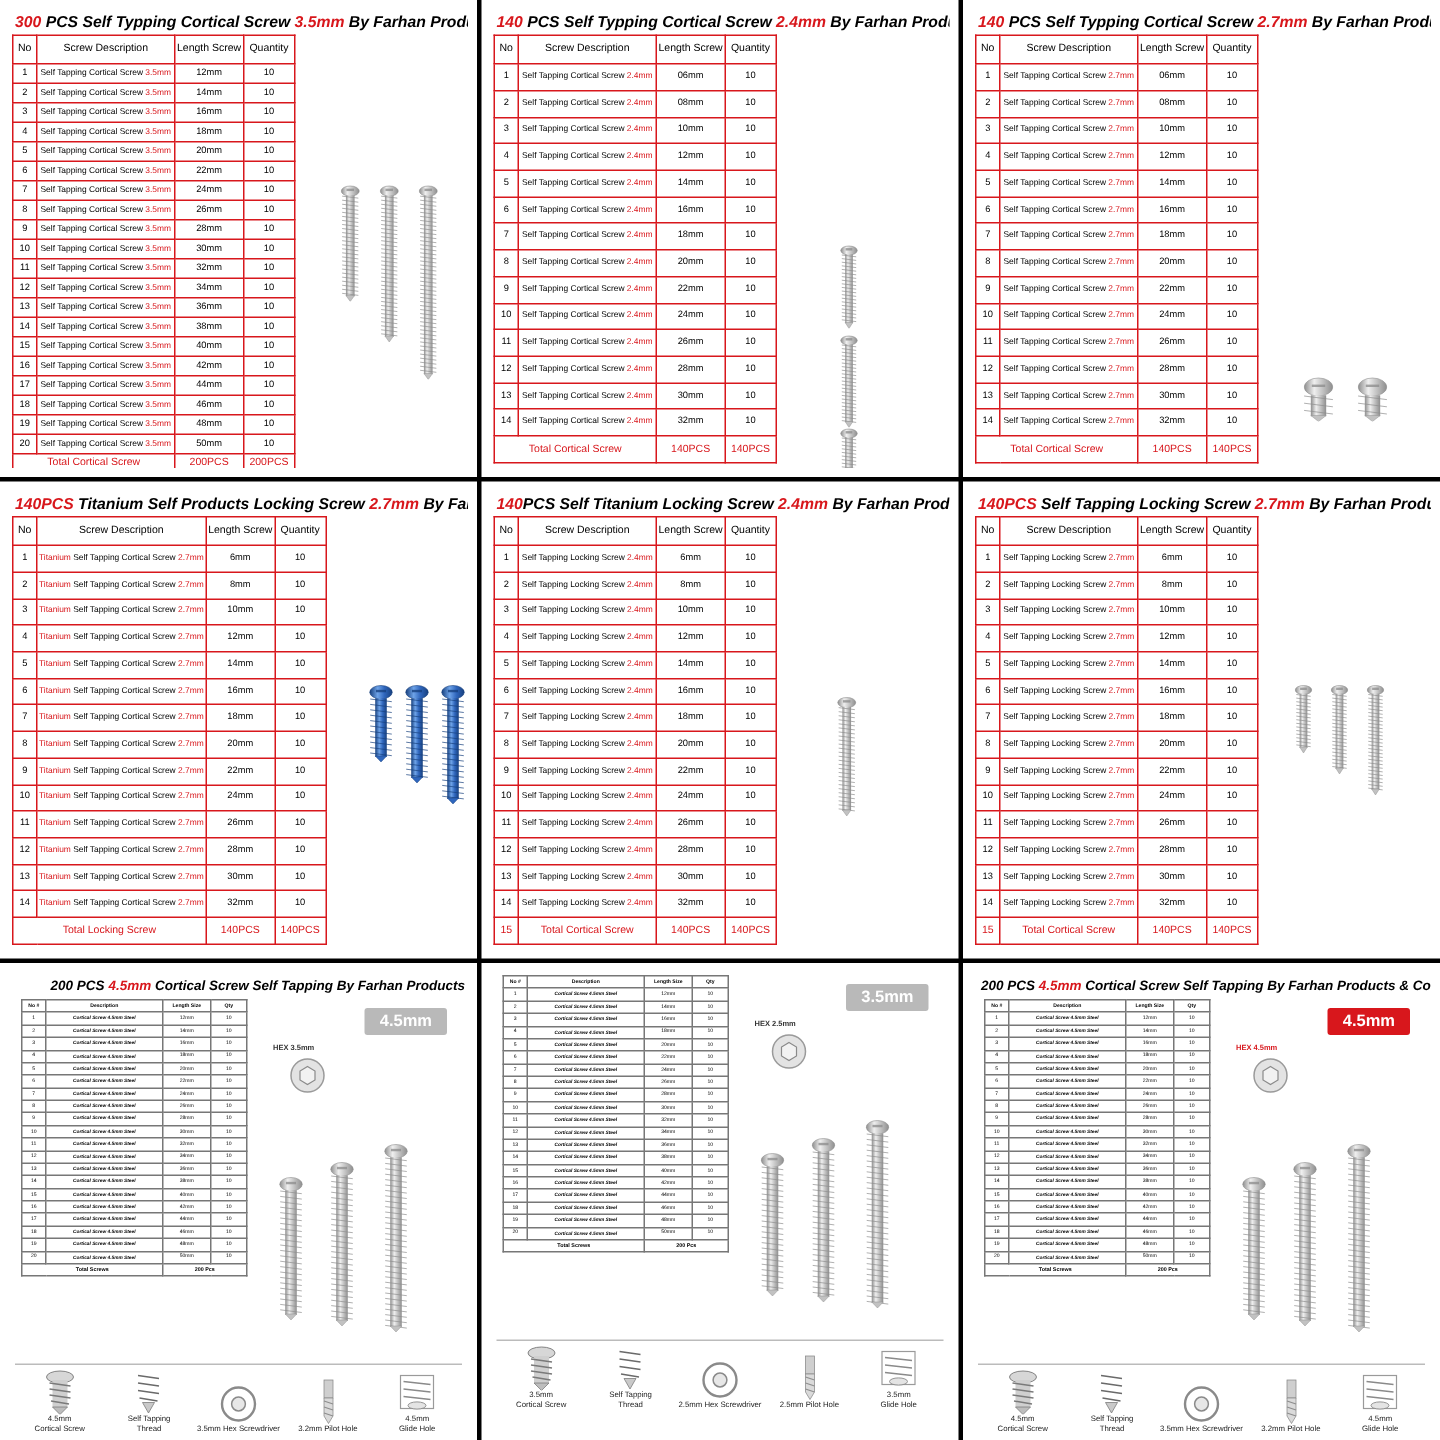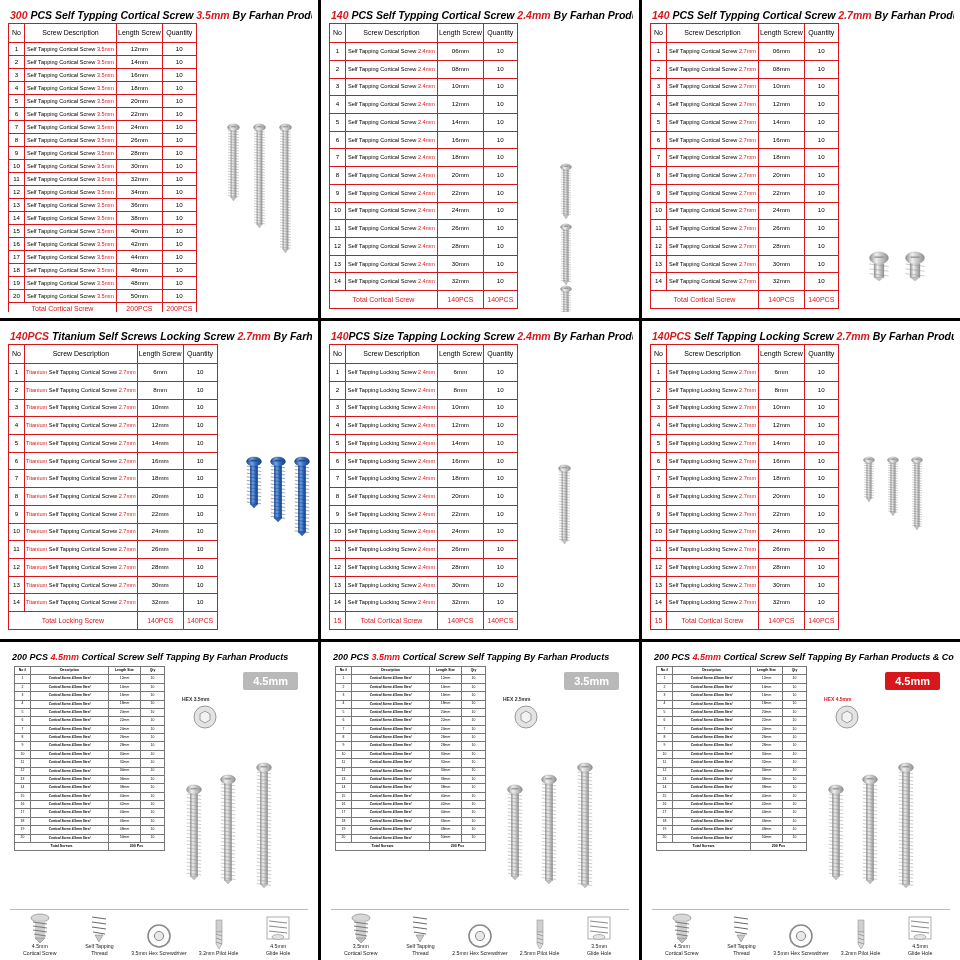--- a/index.html
+++ b/index.html
@@ -68,21 +68,21 @@
     flex:1;
     position:relative;
   }
   
   .screw{
     position:absolute;
     transform-origin:top center;
   }
   
   .title-sm{
-    font-size:9px;font-weight:bold;font-style:italic;padding:4px 2px 2px 6px;white-space:nowrap;
+    font-size:9px;font-weight:bold;font-style:italic;padding:4px 2px 2px 6px;white-space:nowrap;text-align:right;
   }
   .title-sm .red{color:#d8171c;}
   table.tiny{
     border-collapse:collapse;
     font-size:3.4px;
     table-layout:fixed;
   }
   table.tiny th,table.tiny td{
     border:0.4px solid #777;
     text-align:center;
@@ -795,21 +795,21 @@
                 <path d="M0.39999999999999947,17.8 L19.6,20.2" stroke="#8e8e8e" stroke-width="0.55" fill="none" opacity="0.85"></path>
                 <path d="M0.39999999999999947,22.6 L19.6,25" stroke="#8e8e8e" stroke-width="0.55" fill="none" opacity="0.85"></path>
                 <path d="M4.88,26 L15.120000000000001,26 L10,30 Z" fill="#c2c2c2" stroke="#8e8e8e" stroke-width="0.3"></path>
               </svg></div>
           </div>
         </div>
       </div>
     </div>
     <div class="card">
       <div class="card-inner">
-        <div class="title"><span class="red">140PCS</span><span>  Titanium Self Screws Locking Screw </span><span class="red">2.7mm</span><span> By Farhan Products</span></div>
+        <div class="title"><span class="red">140PCS</span><span>  Titanium Self Products Locking Screw </span><span class="red">2.7mm</span><span> By Farhan Products</span></div>
         <div class="body">
           <table class="tbl">
             <colgroup>
               <col style="width:16px">
               <col style="width:92px">
               <col style="width:32px">
               <col style="width:34px">
             </colgroup>
             <thead>
               <tr>
@@ -998,21 +998,21 @@
                 <path d="M0.7999999999999998,71.2 L15.2,73" stroke="#17407e" stroke-width="0.55" fill="none" opacity="0.85"></path>
                 <path d="M0.7999999999999998,74.8 L15.2,76.6" stroke="#17407e" stroke-width="0.55" fill="none" opacity="0.85"></path>
                 <path d="M4.16,76 L11.84,76 L8,80 Z" fill="#2f66bd" stroke="#17407e" stroke-width="0.3"></path>
               </svg></div>
           </div>
         </div>
       </div>
     </div>
     <div class="card">
       <div class="card-inner">
-        <div class="title"><span class="red">140</span><span>PCS Size Tapping Locking Screw </span><span class="red">2.4mm</span><span> By Farhan Products</span></div>
+        <div class="title"><span class="red">140</span><span>PCS Self Titanium Locking Screw </span><span class="red">2.4mm</span><span> By Farhan Products</span></div>
         <div class="body">
           <table class="tbl">
             <colgroup>
               <col style="width:16px">
               <col style="width:92px">
               <col style="width:32px">
               <col style="width:34px">
             </colgroup>
             <thead>
               <tr>
@@ -1733,21 +1733,20 @@
               </div>
               <div>4.5mm</div>
               <div>Glide Hole</div>
             </div>
           </div>
         </div>
       </div>
     </div>
     <div class="card">
       <div class="card-inner">
-        <div class="title-sm"><span>200 PCS </span><span class="red">3.5mm</span><span> Cortical Screw Self Tapping By Farhan Products</span></div>
         <div style="position:relative;height:calc(100% - 18px);">
           <table class="tiny" style="position:absolute;left:8px;top:2px;width:150px;">
             <colgroup>
               <col style="width:16px">
               <col style="width:78px">
               <col style="width:32px">
               <col style="width:24px">
             </colgroup>
             <thead>
               <tr>

